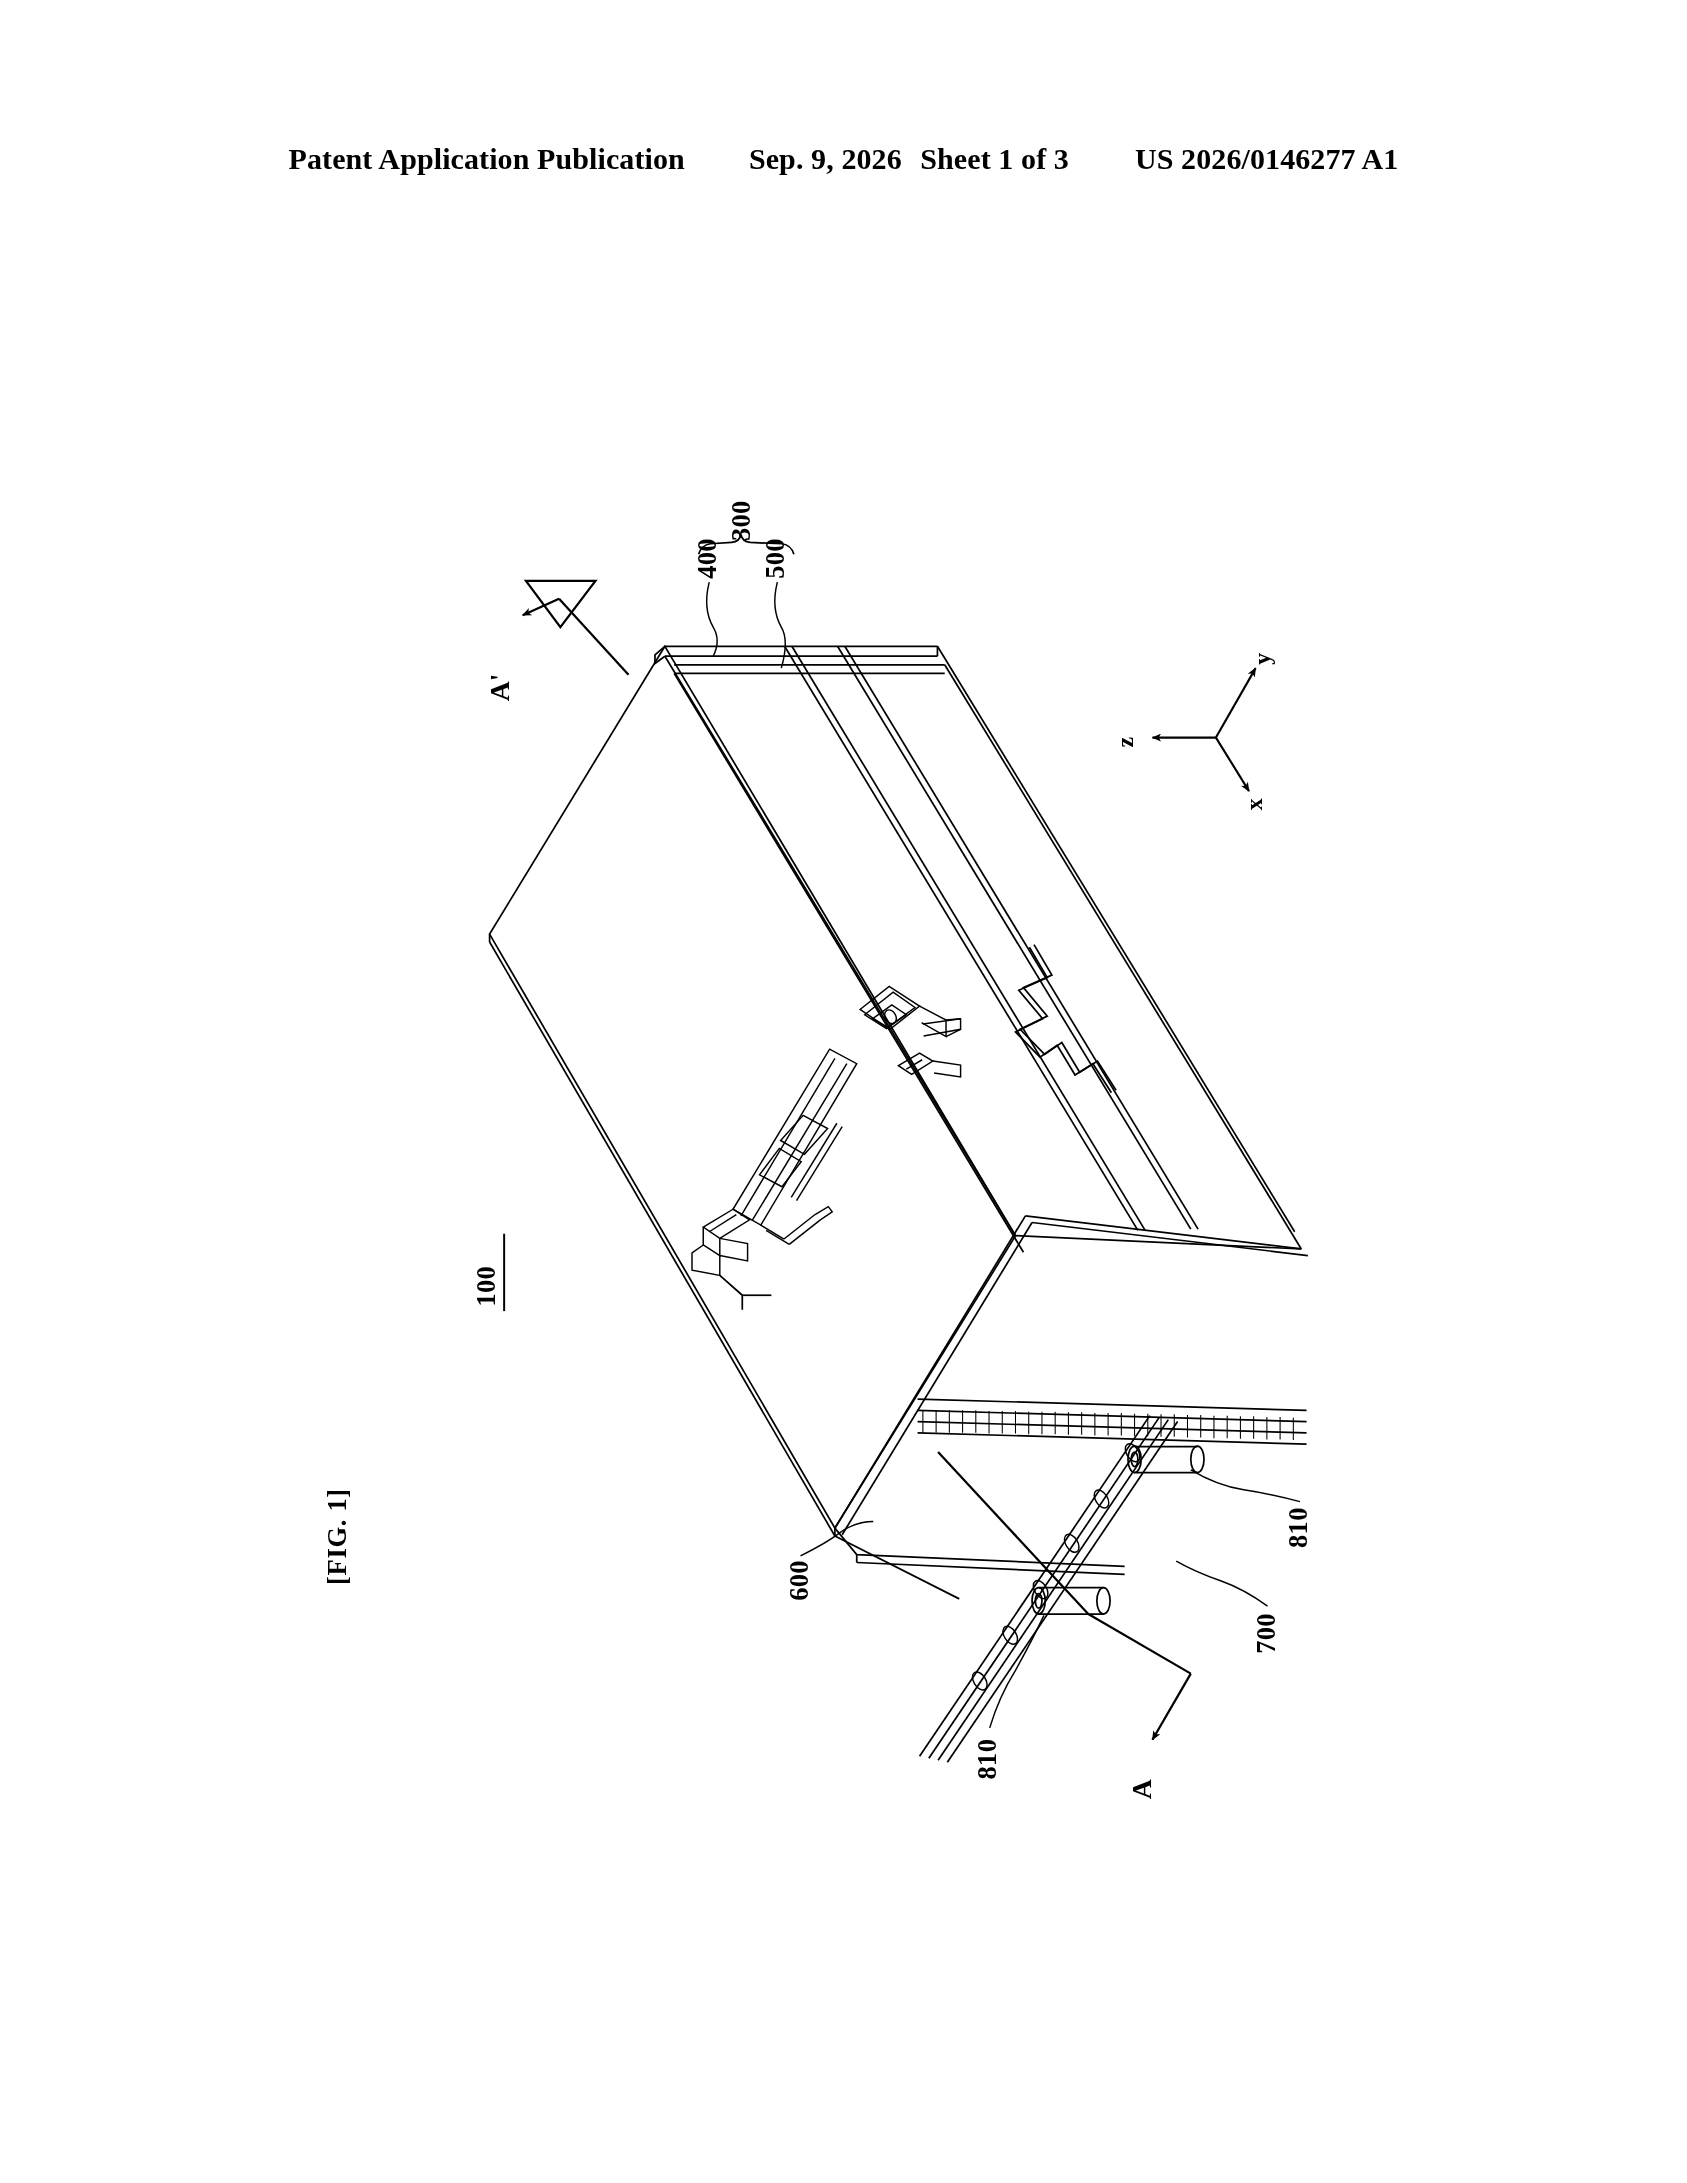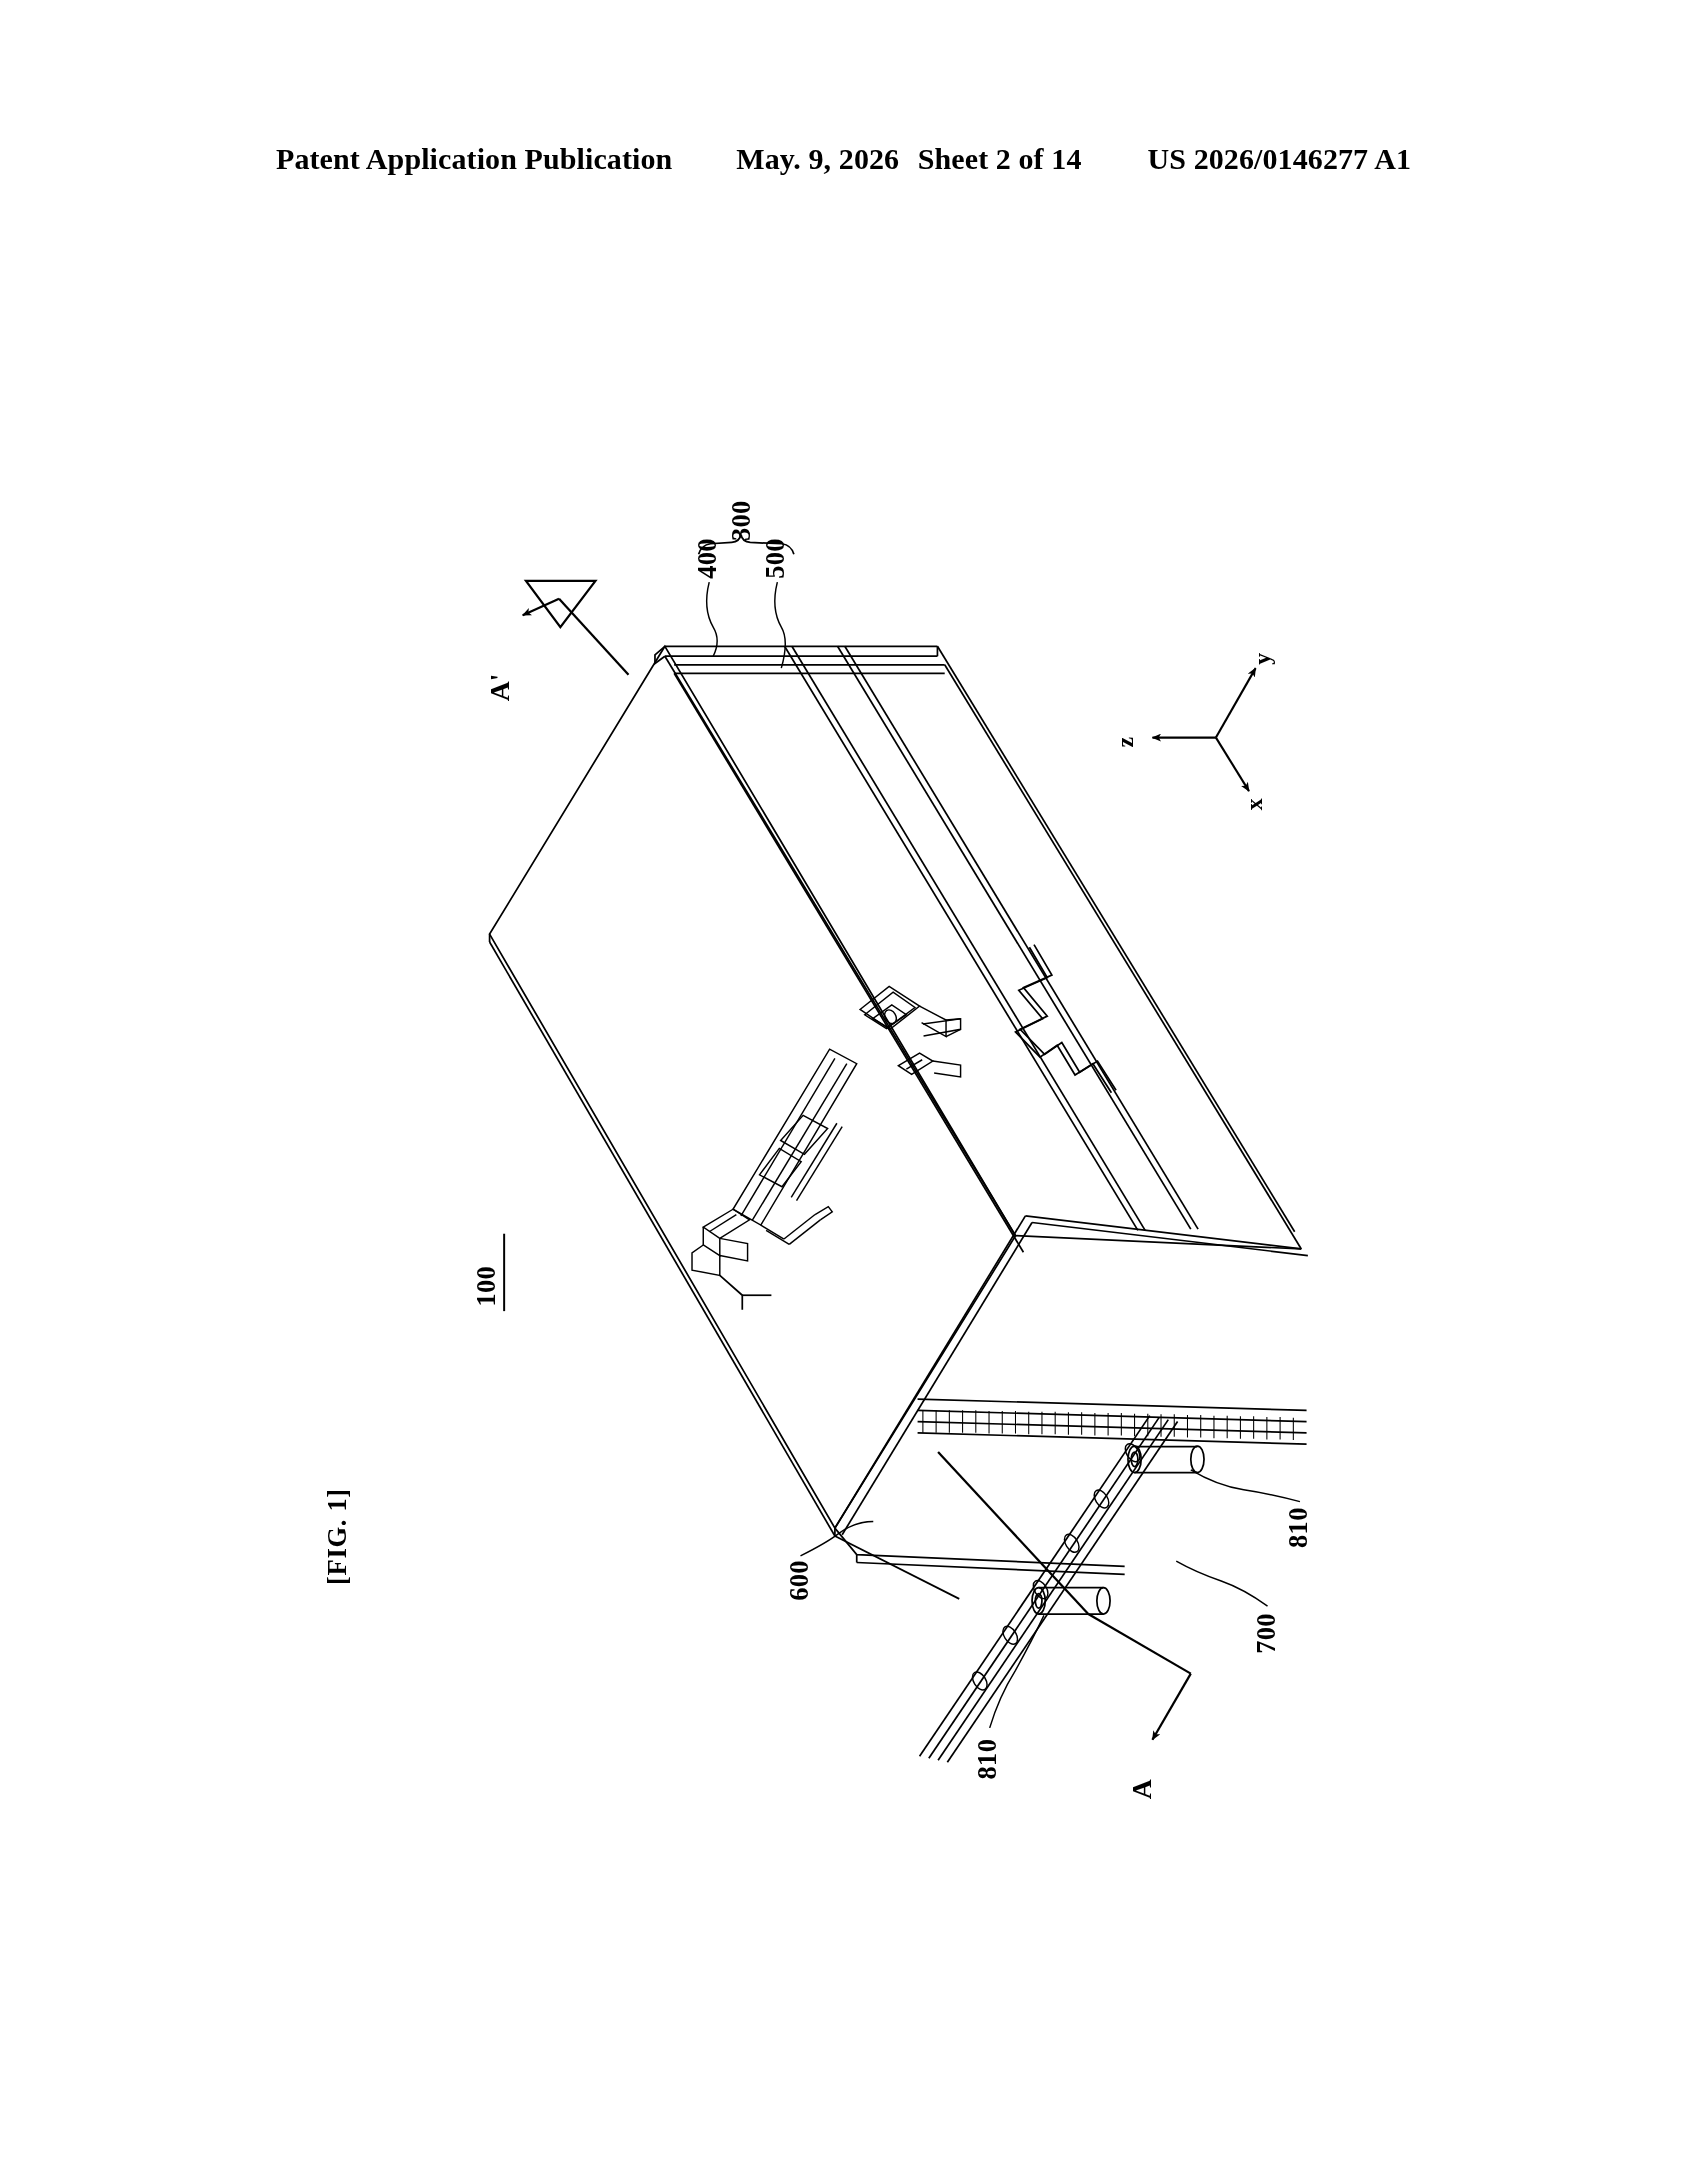--- a/index.html
+++ b/index.html
@@ -66,23 +66,23 @@
     font-size:42px;
     font-weight:bold;
   }
 </style>
 </head>
 <body>
 
 <div id="page-header">
   <span class="seg">Patent Application Publication</span>
   <span class="gap-a"></span>
-  <span class="seg">May. 9, 2026</span>
+  <span class="seg">Sep. 9, 2026</span>
   <span class="gap-b"></span>
-  <span class="seg">Sheet 2 of 14</span>
+  <span class="seg">Sheet 1 of 3</span>
   <span class="gap-c"></span>
   <span class="seg">US 2026/0146277 A1</span>
 </div>
 
 <div id="fig-label">[FIG. 1]</div>
 
 <div id="drawing">
 <svg width="1687" height="2183" viewBox="0 0 2550 3300" xmlns="http://www.w3.org/2000/svg">
   <defs>
     <marker id="arrowhead" markerWidth="14" markerHeight="12" refX="13" refY="6" orient="auto" markerUnits="userSpaceOnUse">

